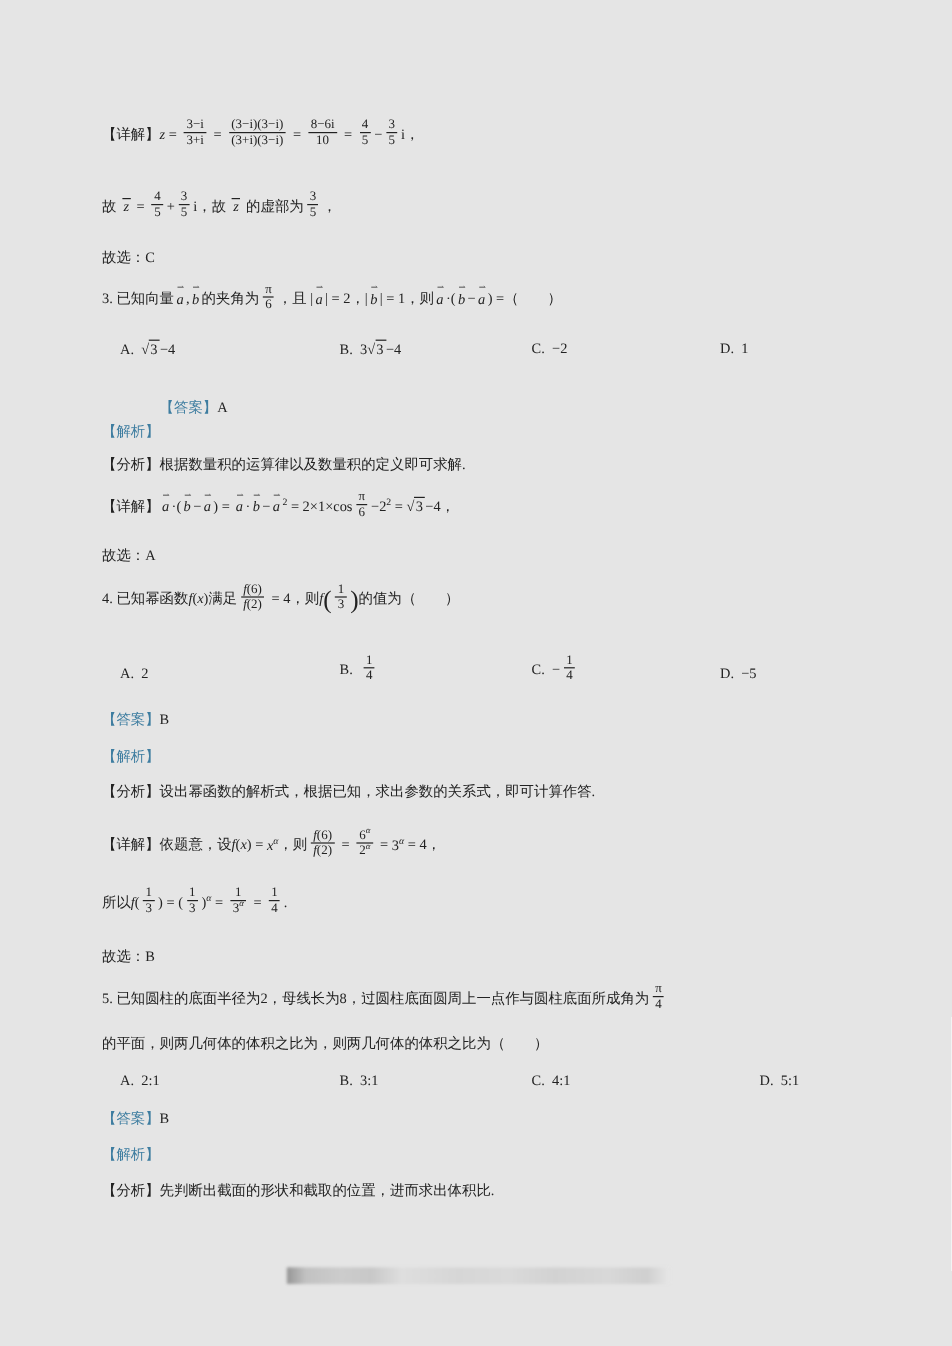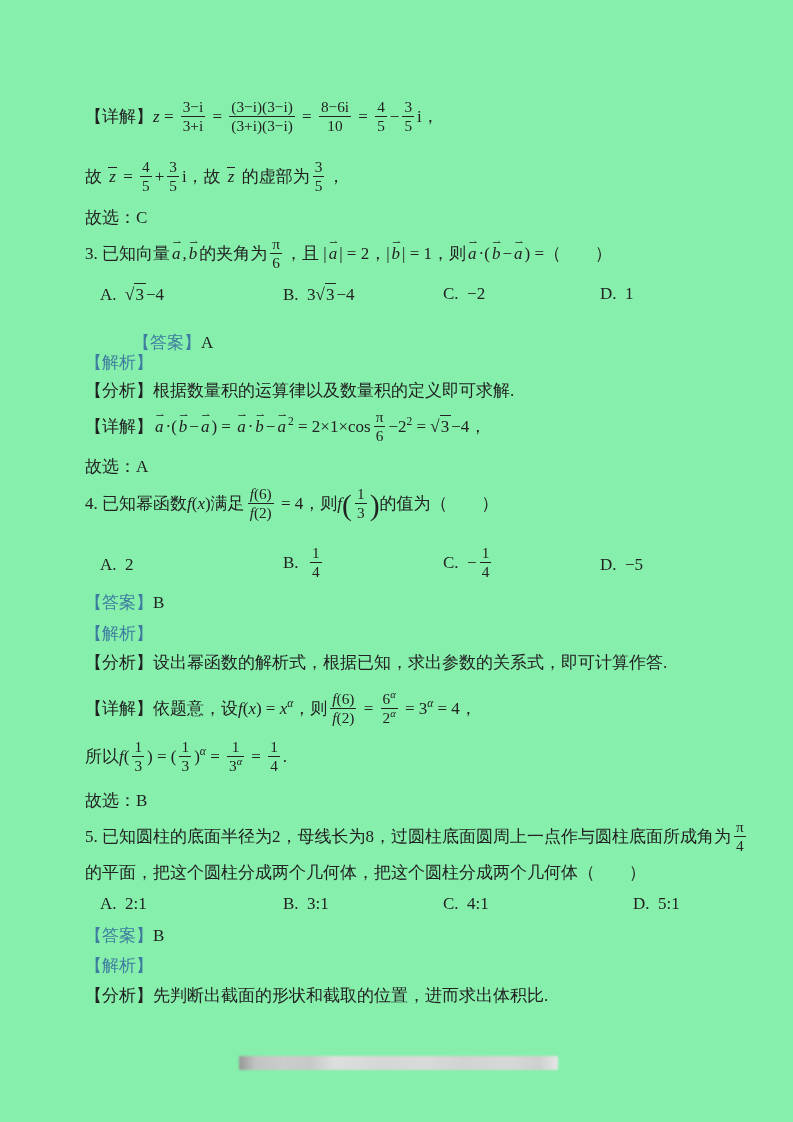--- a/index.html
+++ b/index.html
@@ -1,17 +1,17 @@
 <!DOCTYPE html>
 <html><head>
 <meta charset="utf-8">
 <style>
   html,body{margin:0;padding:0;background:#ffffff;}
-  .page{position:relative;width:793px;height:1122px;background:#86efac;overflow:hidden;
-        font-family:"Liberation Serif","DejaVu Serif",serif;color:#222;font-size:17px;}
+  .page{position:relative;width:793px;height:1122px;background:#e5e5e5;overflow:hidden;
+        font-family:"Liberation Serif","DejaVu Serif",serif;color:#222;font-size:12px;}
   .line{position:absolute;white-space:pre;line-height:1.3;}
   .blue{color:#3e7da0;}
   
   .mi{font-style:italic;}
   .frac{display:inline-block;vertical-align:middle;text-align:center;font-size:0.9em;
         line-height:1.15;margin:0 3px;transform:translateY(-2px);}
   .fn,.fd{display:block;padding:0 2px;}
   .fd{border-top:1.3px solid #222;}
   .sqrt{display:inline-block;white-space:pre;}
   .rsign{display:inline-block;}
@@ -80,21 +80,21 @@
   <div class="line" id="q4-optC">C.  −<span class="frac"><span class="fn">1</span><span class="fd">4</span></span></div>
   <div class="line" id="q4-optD">D.  −5</div>
   <div class="line" id="q4-answer"><span class="blue">【答案】</span><span>B</span></div>
   <div class="line blue" id="q4-analysis-h">【解析】</div>
   <div class="line" id="q4-analysis">【分析】设出幂函数的解析式，根据已知，求出参数的关系式，即可计算作答.</div>
   <div class="line" id="q4-detail">【详解】依题意，设<span class="mi">f</span>(<span class="mi">x</span>) = <span class="supw"><span><span class="mi">x</span></span><sup><span class="mi">α</span></sup></span>，则<span class="frac"><span class="fn"><span class="mi">f</span>(6)</span><span class="fd"><span class="mi">f</span>(2)</span></span> = <span class="frac"><span class="fn"><span class="supw"><span>6</span><sup><span class="mi">α</span></sup></span></span><span class="fd"><span class="supw"><span>2</span><sup><span class="mi">α</span></sup></span></span></span> = <span class="supw"><span>3</span><sup><span class="mi">α</span></sup></span> = 4，</div>
   <div class="line" id="q4-detail2">所以<span class="mi">f</span>(<span class="frac"><span class="fn">1</span><span class="fd">3</span></span>) = (<span class="frac"><span class="fn">1</span><span class="fd">3</span></span>)<span class="supw"><span></span><sup><span class="mi">α</span></sup></span> = <span class="frac"><span class="fn">1</span><span class="fd"><span class="supw"><span>3</span><sup><span class="mi">α</span></sup></span></span></span> = <span class="frac"><span class="fn">1</span><span class="fd">4</span></span>.</div>
   <div class="line" id="q4-choice">故选：B</div>
 
   <div class="line" id="q5-stem1">5. 已知圆柱的底面半径为2，母线长为8，过圆柱底面圆周上一点作与圆柱底面所成角为<span class="frac"><span class="fn">π</span><span class="fd">4</span></span></div>
-  <div class="line" id="q5-stem2">的平面，把这个圆柱分成两个几何体，把这个圆柱分成两个几何体（　　）</div>
+  <div class="line" id="q5-stem2">的平面，则两几何体的体积之比为，则两几何体的体积之比为（　　）</div>
   <div class="line" id="q5-optA">A.  2:1</div>
   <div class="line" id="q5-optB">B.  3:1</div>
   <div class="line" id="q5-optC">C.  4:1</div>
   <div class="line" id="q5-optD">D.  5:1</div>
   <div class="line" id="q5-answer"><span class="blue">【答案】</span><span>B</span></div>
   <div class="line blue" id="q5-analysis-h">【解析】</div>
   <div class="line" id="q5-analysis">【分析】先判断出截面的形状和截取的位置，进而求出体积比.</div>
 
   <div id="watermark"></div>
 </div>

